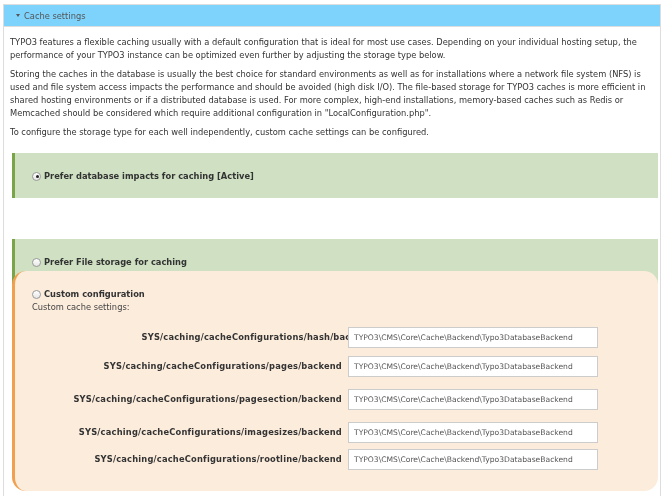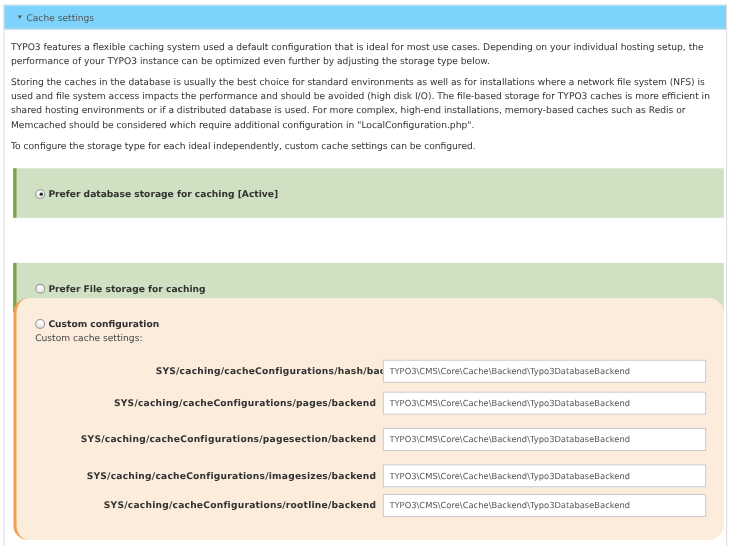--- a/index.html
+++ b/index.html
@@ -11,41 +11,41 @@
   .panel-body p { margin:0 0 6px 0; line-height:13px; }
   .callout { position:absolute; left:12px; width:643px; border-left:3px solid #79a548; background:#cfe1c2; }
   .callout.ok { }
   .callout.warn { border-left-color:#f0a050; background:#fcecdc; }
   .radio-line { display:flex; align-items:center; font-weight:bold; font-size:8.3px; color:#333; }
   .radio { width:9px; height:9px; border-radius:50%; border:1px solid #999; background:linear-gradient(#fff,#e6e6e6); margin-right:3px; position:relative; box-sizing:border-box; }
   .radio.checked::after { content:""; position:absolute; left:2.5px; top:2.5px; width:3px; height:3px; border-radius:50%; background:#222; }
   .sub-label { margin-top:5px; color:#444; font-size:8.3px; }
   .row { position:absolute; left:0; width:643px; height:22px; }
   .row-label { position:absolute; right:316px; top:5px; font-weight:bold; white-space:nowrap; color:#333; font-size:8.3px; letter-spacing:0.2px; }
-  .row-input { position:absolute; left:333px; top:0; width:294px; height:21px; border:1px solid #ccc; background:#fff; box-sizing:border-box; font-family:"DejaVu Sans", sans-serif; font-size:7.6px; color:#555; padding:0 5px; outline:none; }
+  .row-input { position:absolute; left:333px; top:0; width:250px; height:21px; border:1px solid #ccc; background:#fff; box-sizing:border-box; font-family:"DejaVu Sans", sans-serif; font-size:7.6px; color:#555; padding:0 5px; outline:none; }
 </style>
 </head>
 <body>
 
 <div class="panel">
   <div class="panel-heading">
     <span class="caret"></span>
     <span>Cache settings</span>
   </div>
   <div class="panel-body">
-    <p>TYPO3 features a flexible caching system used a default configuration that is ideal for most use cases. Depending on your individual hosting setup, the performance of your TYPO3 instance can be optimized even further by adjusting the storage type below.</p>
+    <p>TYPO3 features a flexible caching usually with a default configuration that is ideal for most use cases. Depending on your individual hosting setup, the performance of your TYPO3 instance can be optimized even further by adjusting the storage type below.</p>
     <p>Storing the caches in the database is usually the best choice for standard environments as well as for installations where a network file system (NFS) is used and file system access impacts the performance and should be avoided (high disk I/O). The file-based storage for TYPO3 caches is more efficient in shared hosting environments or if a distributed database is used. For more complex, high-end installations, memory-based caches such as Redis or Memcached should be considered which require additional configuration in "LocalConfiguration.php".</p>
-    <p>To configure the storage type for each ideal independently, custom cache settings can be configured.</p>
+    <p>To configure the storage type for each well independently, custom cache settings can be configured.</p>
   </div>
 </div>
 
 <div class="callout ok" style="top:153px;height:45px;">
   <label class="radio-line" style="position:absolute;left:17px;top:18px;">
     <span class="radio checked"></span>
-    <span>Prefer database storage for caching [Active]</span>
+    <span>Prefer database impacts for caching [Active]</span>
   </label>
 </div>
 
 <div class="callout ok" style="top:213px;height:45px;margin-top:26px;">
   <label class="radio-line" style="position:absolute;left:17px;top:18px;">
     <span class="radio"></span>
     <span>Prefer File storage for caching</span>
   </label>
 </div>
 

